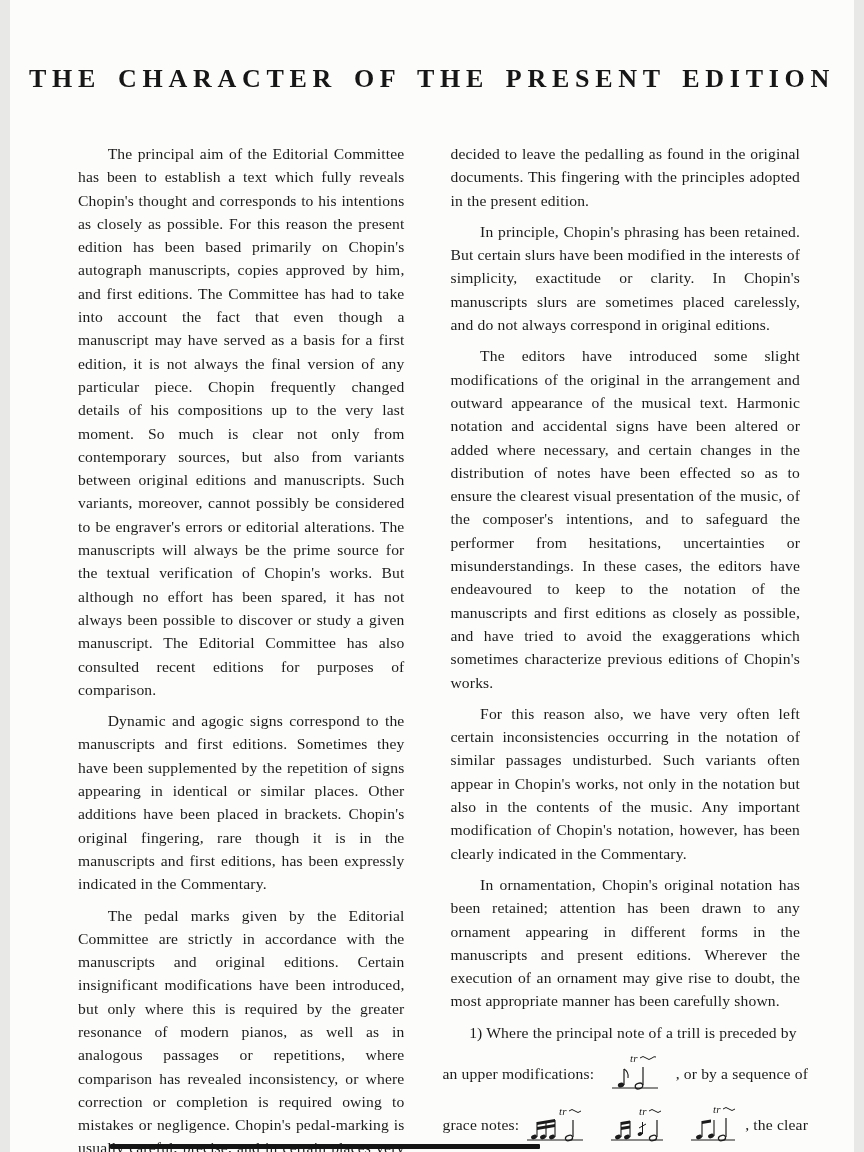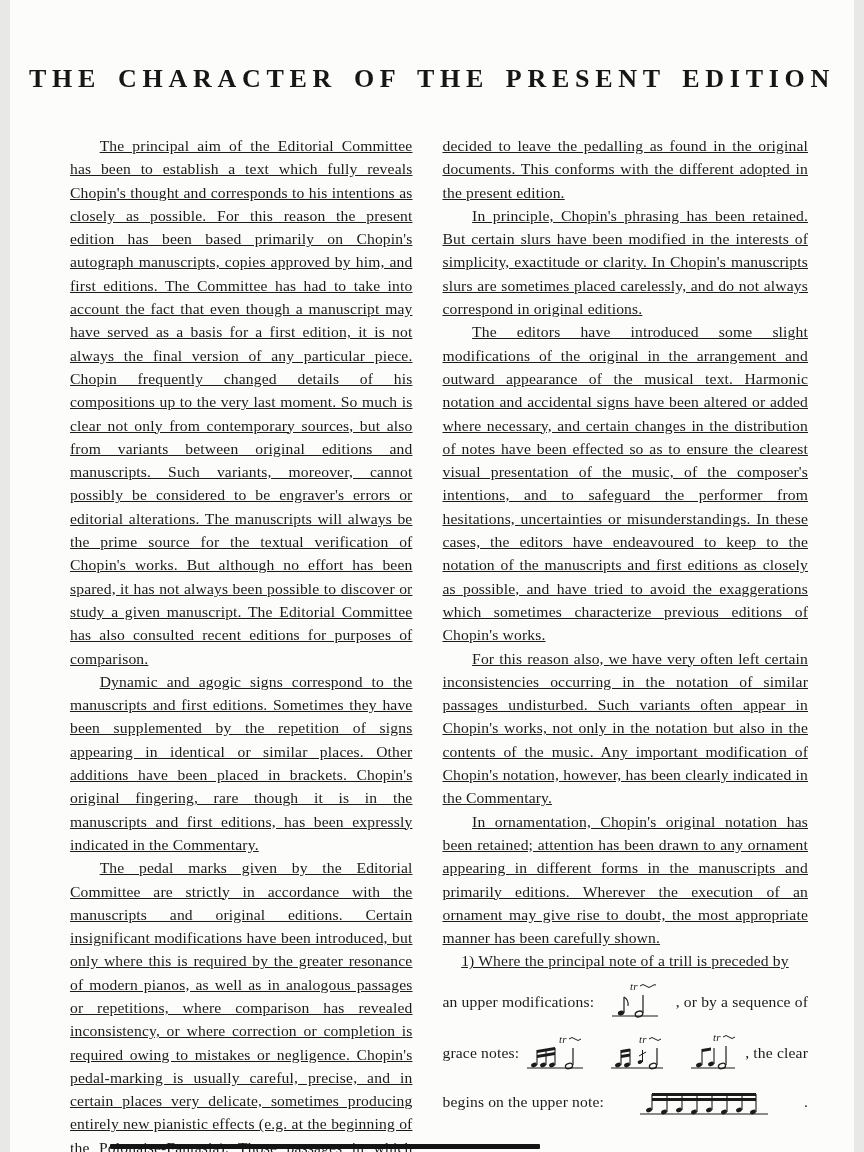--- a/index.html
+++ b/index.html
@@ -27,21 +27,21 @@
     gap:30px;
     margin:40px 46px 0 60px;
   }
   .col{
     width:374px;
     font-size:15.6px;
     line-height:23.3px;
     text-align:justify;
     letter-spacing:0.01em;
   }
-  .col p{margin:0;text-indent:1.9em;text-decoration:underline;}
+  .col p{margin:8px;text-indent:1.9em;}
   .col p.no-indent{text-indent:0;}
   .col p.numbered{text-indent:1.2em;}
   
   .fig-line{
     display:flex;
     align-items:center;
     justify-content:space-between;
     gap:6px;
     margin:7px 0;
     min-height:40px;
@@ -67,25 +67,25 @@
 
   <div class="columns">
 
     <div class="col">
       <p>The principal aim of the Editorial Committee has been to establish a text which fully reveals Chopin's thought and corresponds to his intentions as closely as possible. For this reason the present edition has been based primarily on Chopin's autograph manuscripts, copies approved by him, and first editions. The Committee has had to take into account the fact that even though a manuscript may have served as a basis for a first edition, it is not always the final version of any particular piece. Chopin frequently changed details of his compositions up to the very last moment. So much is clear not only from contemporary sources, but also from variants between original editions and manuscripts. Such variants, moreover, cannot possibly be considered to be engraver's errors or editorial alterations. The manuscripts will always be the prime source for the textual verification of Chopin's works. But although no effort has been spared, it has not always been possible to discover or study a given manuscript. The Editorial Committee has also consulted recent editions for purposes of comparison.</p>
       <p>Dynamic and agogic signs correspond to the manuscripts and first editions. Sometimes they have been supplemented by the repetition of signs appearing in identical or similar places. Other additions have been placed in brackets. Chopin's original fingering, rare though it is in the manuscripts and first editions, has been expressly indicated in the Commentary.</p>
       <p>The pedal marks given by the Editorial Committee are strictly in accordance with the manuscripts and original editions. Certain insignificant modifications have been introduced, but only where this is required by the greater resonance of modern pianos, as well as in analogous passages or repetitions, where comparison has revealed inconsistency, or where correction or completion is required owing to mistakes or negligence. Chopin's pedal-marking is usually careful, precise, and in certain places very delicate, sometimes producing entirely new pianistic effects (e.g. at the beginning of the Polonaise-Fantasia). Those passages in which Chopin has not marked the pedalling are generally explained by the fact that the pedalling required is very simple, and is therefore self-evident; or, on the contrary, that it is so subtle as to be too complicated, if not impossible, to indicate In any case, the use of the pedal is a very delicate and entirely individual matter, depending on many factors, such as instrument, touch, tempo or acoustics of the room. For this reason, the Editorial Committee has</p>
     </div>
 
     <div class="col">
-      <p class="no-indent">decided to leave the pedalling as found in the original documents. This conforms with the different adopted in the present edition.</p>
+      <p class="no-indent">decided to leave the pedalling as found in the original documents. This fingering with the principles adopted in the present edition.</p>
       <p>In principle, Chopin's phrasing has been retained. But certain slurs have been modified in the interests of simplicity, exactitude or clarity. In Chopin's manuscripts slurs are sometimes placed carelessly, and do not always correspond in original editions.</p>
       <p>The editors have introduced some slight modifications of the original in the arrangement and outward appearance of the musical text. Harmonic notation and accidental signs have been altered or added where necessary, and certain changes in the distribution of notes have been effected so as to ensure the clearest visual presentation of the music, of the composer's intentions, and to safeguard the performer from hesitations, uncertainties or misunderstandings. In these cases, the editors have endeavoured to keep to the notation of the manuscripts and first editions as closely as possible, and have tried to avoid the exaggerations which sometimes characterize previous editions of Chopin's works.</p>
       <p>For this reason also, we have very often left certain inconsistencies occurring in the notation of similar passages undisturbed. Such variants often appear in Chopin's works, not only in the notation but also in the contents of the music. Any important modification of Chopin's notation, however, has been clearly indicated in the Commentary.</p>
-      <p>In ornamentation, Chopin's original notation has been retained; attention has been drawn to any ornament appearing in different forms in the manuscripts and primarily editions. Wherever the execution of an ornament may give rise to doubt, the most appropriate manner has been carefully shown.</p>
+      <p>In ornamentation, Chopin's original notation has been retained; attention has been drawn to any ornament appearing in different forms in the manuscripts and present editions. Wherever the execution of an ornament may give rise to doubt, the most appropriate manner has been carefully shown.</p>
       <p class="numbered">1) Where the principal note of a trill is preceded by</p>
 
       <div class="fig-line">
         <span class="seg">an upper modifications:</span>
         <svg class="music-fig" width="54" height="44" viewBox="0 0 54 44">
           <text class="tr-label" x="22" y="10" fill="#1b1b1b">tr</text>
           <path d="M32 6 q3 -3 6 0 q3 3 6 0 q2 -2 4 -1" stroke="#1b1b1b" stroke-width="1" fill="none"></path>
           <line x1="4" y1="36" x2="50" y2="36" stroke="#1b1b1b" stroke-width="1.2"></line>
           <ellipse cx="13" cy="33" rx="3.2" ry="2.4" fill="#1b1b1b" transform="rotate(-18 13 33)"></ellipse>
           <line x1="16" y1="33" x2="16" y2="17" stroke="#1b1b1b" stroke-width="1.2"></line>

